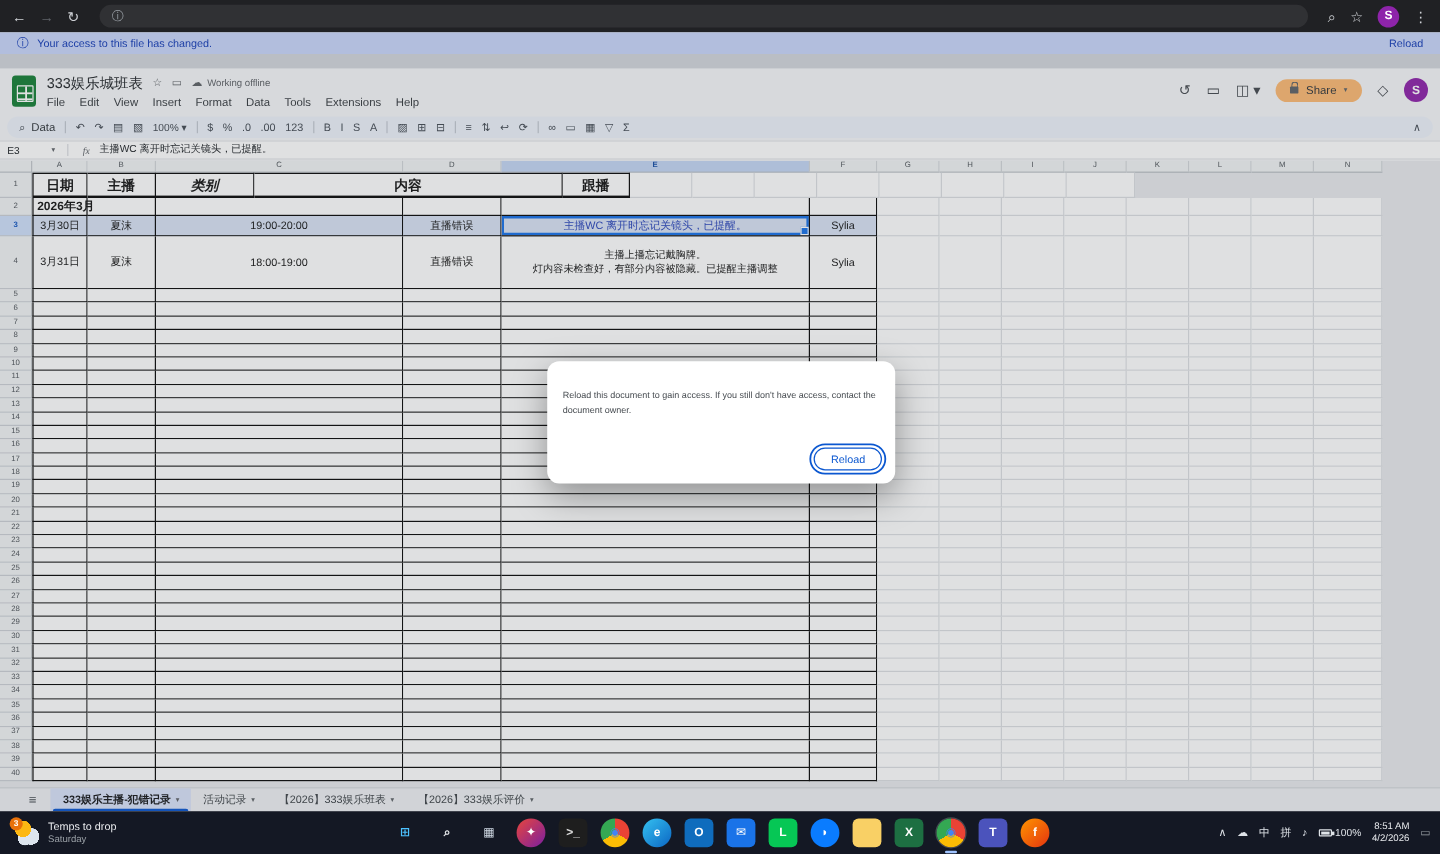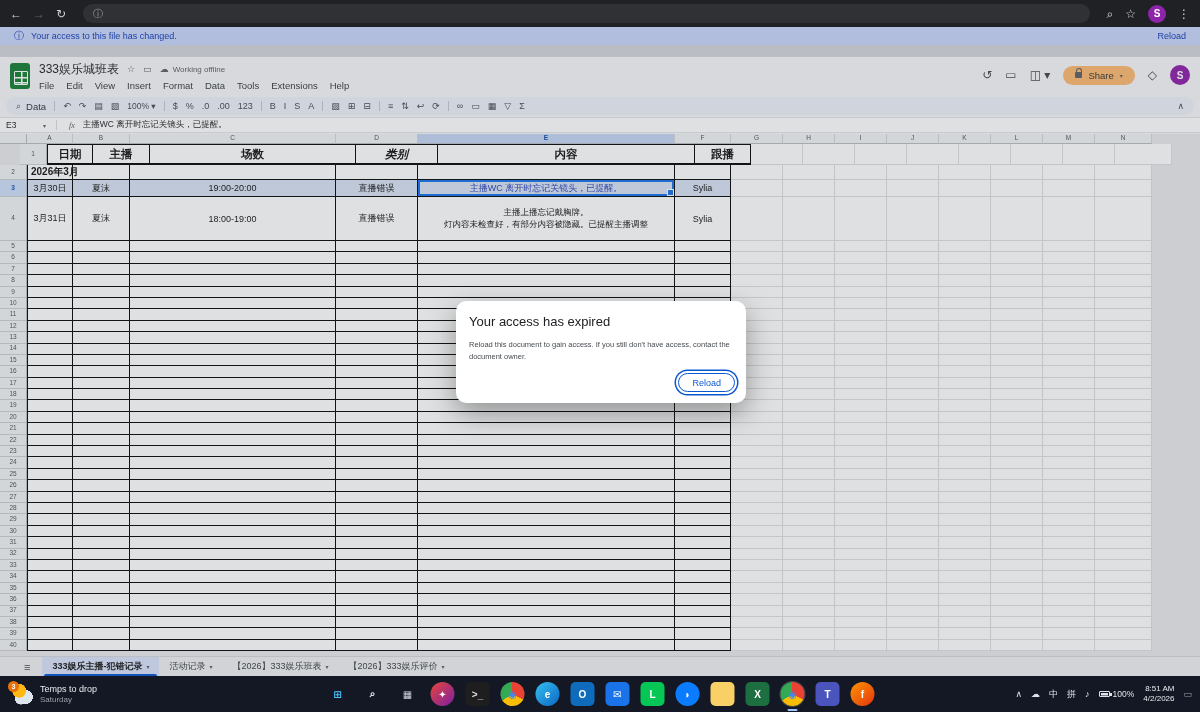--- a/index.html
+++ b/index.html
@@ -253,30 +253,27 @@
         <div class="gcol" style="width: 56px;">F</div>
         <div class="gcol" style="width: 52px;">G</div>
         <div class="gcol" style="width: 52px;">H</div>
         <div class="gcol" style="width: 52px;">I</div>
         <div class="gcol" style="width: 52px;">J</div>
         <div class="gcol" style="width: 52px;">K</div>
         <div class="gcol" style="width: 52px;">L</div>
         <div class="gcol" style="width: 52px;">M</div>
         <div class="gcol" style="width: 57px;">N</div>
       </div>
-      <div class="grow" style="height: 21px; padding-left: 20px;">
+      <div class="grow" style="height: 21px;">
         <div class="grnum">1</div>
         <div class="gcell tb hrow" style="width: 46px;">
           <span class="ctext">日期</span>
         </div>
         <div class="gcell tb hrow" style="width: 57px;">
           <span class="ctext">主播</span>
-        </div>
-        <div class="gcell tb hrow" style="width: 206px;">
-          <span class="ctext">场数</span>
         </div>
         <div class="gcell tb hrow" style="width: 82px; font-style: italic;">
           <span class="ctext">类别</span>
         </div>
         <div class="gcell tb hrow" style="width: 257px;">
           <span class="ctext">内容</span>
         </div>
         <div class="gcell tb hrow" style="width: 56px;">
           <span class="ctext">跟播</span>
         </div>
@@ -999,21 +996,20 @@
         <div class="sheet-tab">
           <span class="tab-label">【2026】333娱乐评价</span>
           <span class="tab-arrow">▾</span>
         </div>
       </span>
   </div>
 </div>
 
 <div class="overlay"></div>
 <div class="dialog">
-  <div class="dlg-title">Your access has expired</div>
   <div class="dlg-body">Reload this document to gain access. If you still don't have access, contact the document owner.</div>
   <button class="dlg-btn">Reload</button>
 </div>
 
 <div class="taskbar">
   <div class="weather">
     <span class="weather-ic">
       <span class="weather-badge">3</span>
     </span>
     <span>

